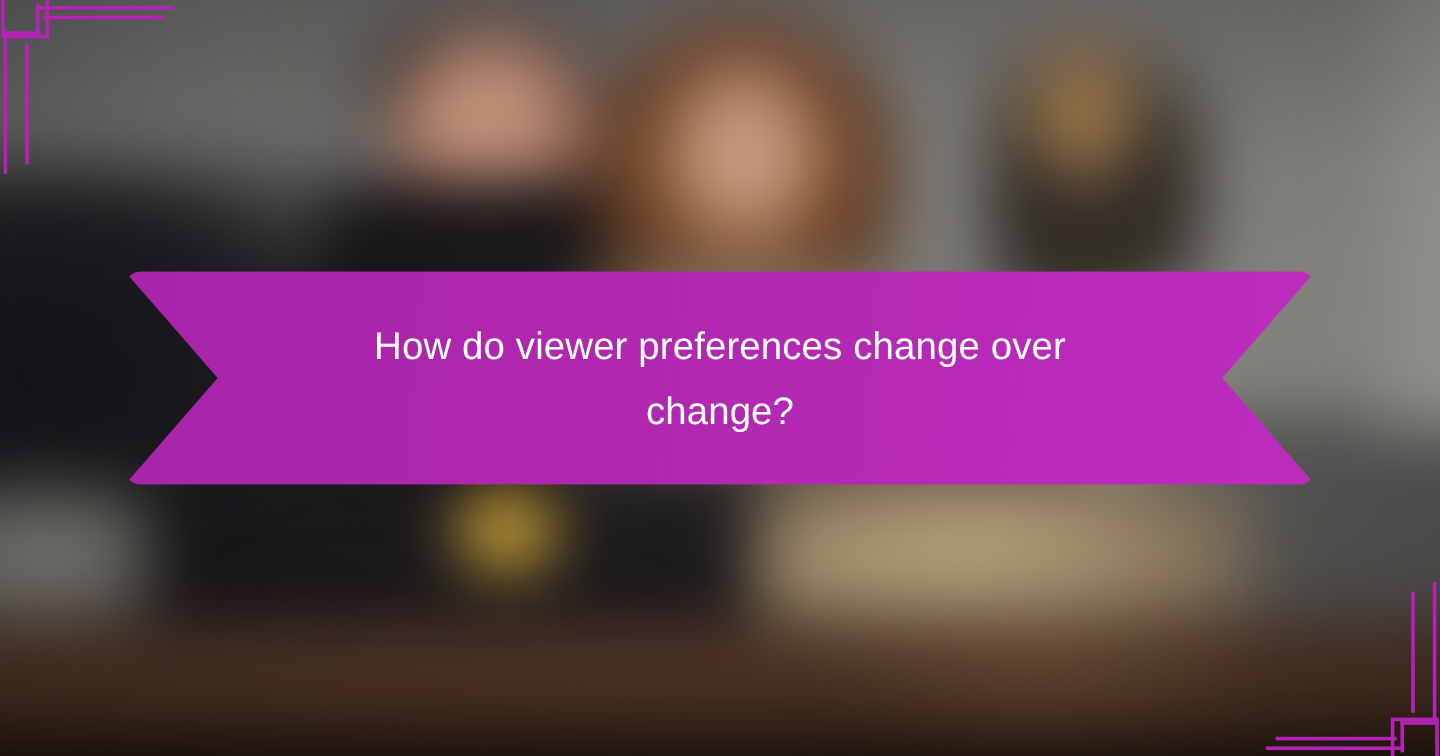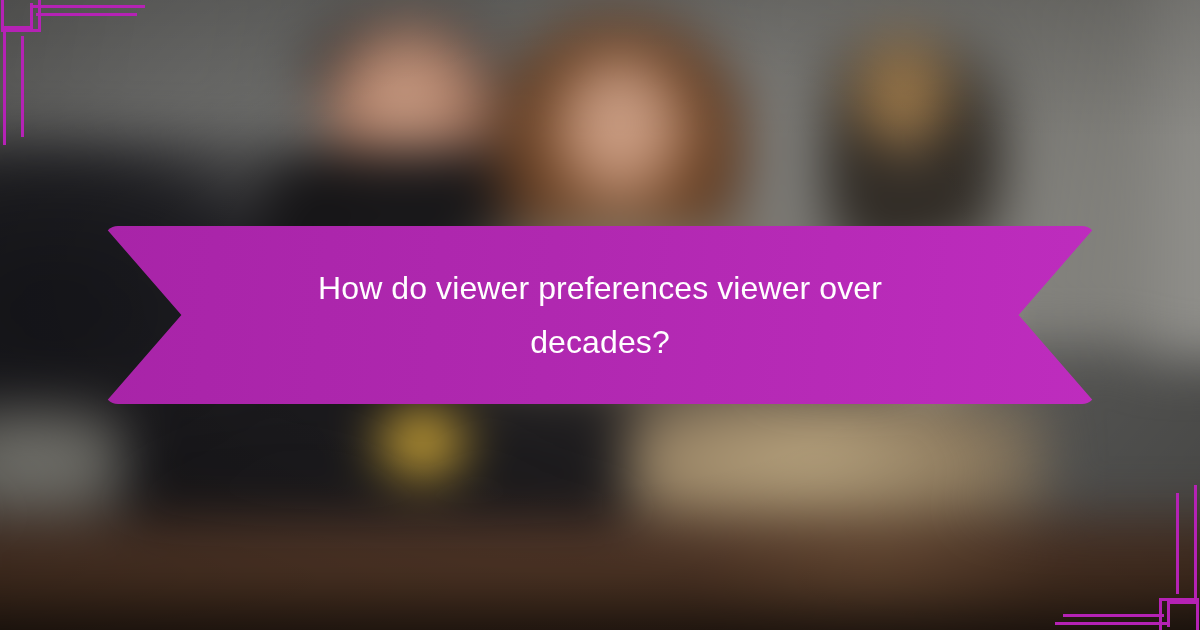--- a/index.html
+++ b/index.html
@@ -281,17 +281,17 @@
     <div class="deco-line br-elbow-v"></div>
     <div class="deco-line br-elbow-h"></div>
     <div class="deco-line br-h1"></div>
     <div class="deco-line br-h2"></div>
     <div class="deco-line br-v1"></div>
     <div class="deco-line br-v2"></div>
   </div>
 
   <div class="ribbon">
     <div class="ribbon-inner">
-      <div class="ribbon-title">How do viewer preferences viewer over decades?</div>
+      <div class="ribbon-title">How do viewer preferences change over change?</div>
     </div>
   </div>
 
 </div>
 
 </body></html>

